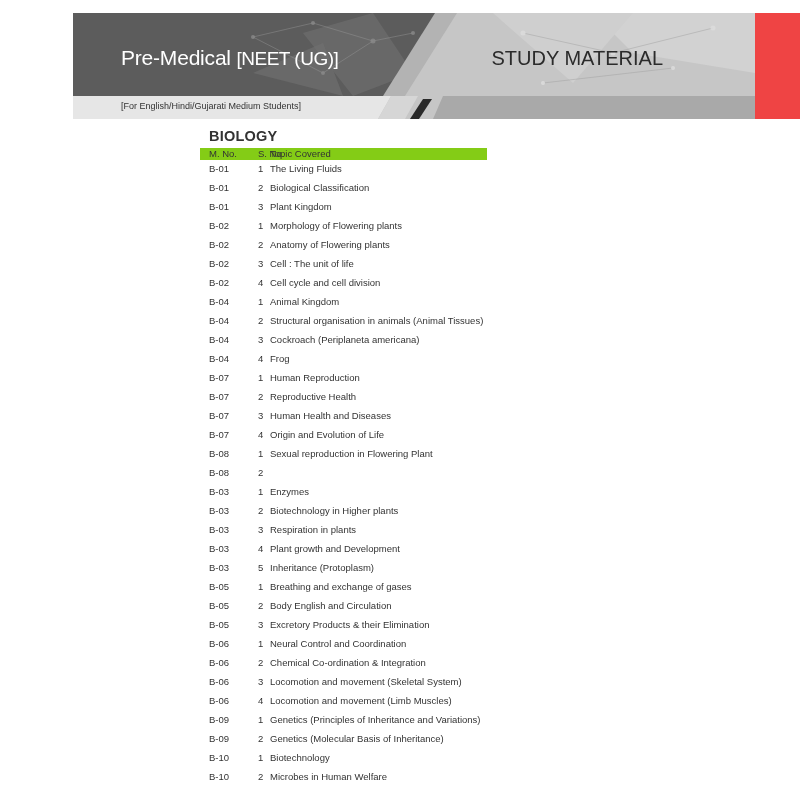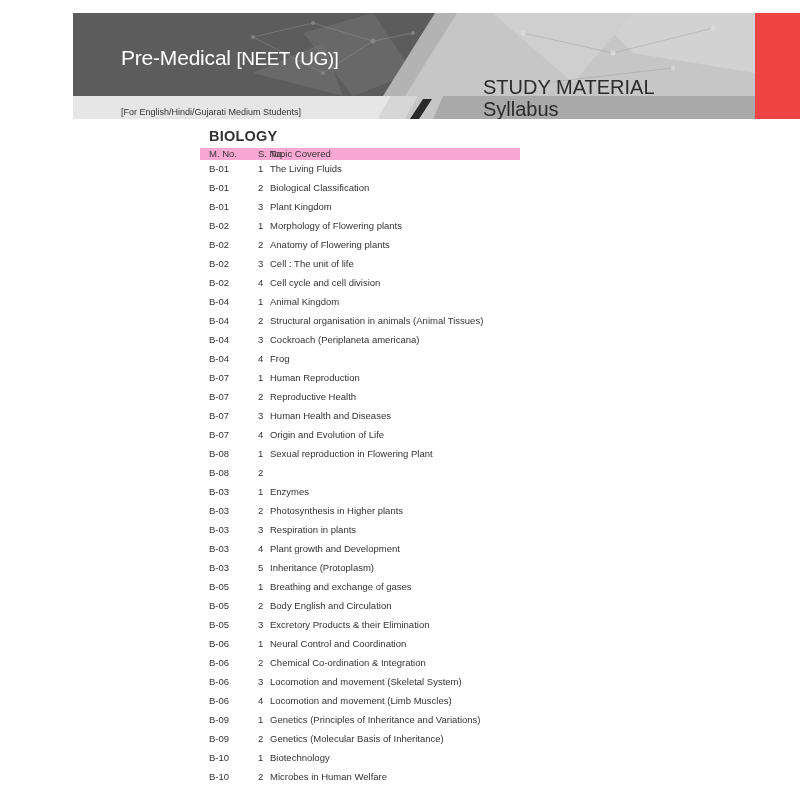--- a/index.html
+++ b/index.html
@@ -1,25 +1,25 @@
 <!DOCTYPE html>
 <html><head>
 <meta charset="utf-8">
 <style>
   html, body { margin:0; padding:0; background:#ffffff; }
   body { width:800px; height:800px; position:relative; overflow:hidden; font-family:"Liberation Sans", sans-serif; color:#2a2a2a; }
   .banner { position:absolute; left:73px; top:13px; width:737px; height:106px; overflow:hidden; background:#ef4444; }
   .banner svg { position:absolute; left:0; top:0; }
   .title-left { position:absolute; left:48px; top:33px; font-size:21px; color:#ffffff; letter-spacing:-0.2px; }
   .title-left .bracket { font-size:19px; letter-spacing:-0.5px; }
-  .subtitle { position:absolute; left:48px; top:94px; font-size:9px; color:#333; }
-  .title-right { position:absolute; left:410px; top:34px; width:180px; text-align:left; font-size:20px; line-height:22px; color:#2b2b2b;margin-top:29px; }
+  .subtitle { position:absolute; left:48px; top:88px; font-size:9px; color:#333; }
+  .title-right { position:absolute; left:410px; top:34px; width:180px; text-align:right; font-size:20px; line-height:22px; color:#2b2b2b; }
   .content { position:absolute; left:200px; top:128px; }
   .section-title { position:absolute; left:9px; top:0; font-size:14.5px; font-weight:bold; color:#333; letter-spacing:0.2px; }
-  .header-row { position:absolute; left:0; top:20px; width:287px; height:12px; background:#f9a8d4; font-size:9.5px; color:#333;padding-left:33px; }
+  .header-row { position:absolute; left:0; top:20px; width:287px; height:12px; background:#84cc16; font-size:9.5px; color:#333; }
   .col-m { position:absolute; left:9px; }
   .col-s { position:absolute; left:40px;margin-left:18px; }
   .col-t { position:absolute; left:70px; white-space:nowrap; }
   .header-row span { top:0px; }
   .rows { position:absolute; left:0; top:35px; }
   .row { position:absolute; left:0; height:14px; font-size:9.5px; color:#333; width:500px; }
 </style>
 </head>
 <body>
 
@@ -68,21 +68,20 @@
       <circle cx="470" cy="70" r="2"></circle>
     </g>
   </svg>
   <div class="title-left">
     <span>Pre-Medical</span>
     <span class="bracket">[NEET (UG)]</span>
   </div>
   <div class="subtitle">[For English/Hindi/Gujarati Medium Students]</div>
   <div class="title-right">
     <div>STUDY MATERIAL</div>
-    <div>Syllabus</div>
   </div>
 </div>
 
 <div class="content">
   <div class="section-title">BIOLOGY</div>
   <div class="header-row">
     <span class="col-m">M. No.</span>
     <span class="col-s">S. No.</span>
     <span class="col-t">Topic Covered</span>
   </div>
@@ -172,21 +171,21 @@
         <span class="col-s">2</span>
       </div>
       <div class="row" style="top: 323px;">
         <span class="col-m">B-03</span>
         <span class="col-s">1</span>
         <span class="col-t">Enzymes</span>
       </div>
       <div class="row" style="top: 342px;">
         <span class="col-m">B-03</span>
         <span class="col-s">2</span>
-        <span class="col-t">Photosynthesis in Higher plants</span>
+        <span class="col-t">Biotechnology in Higher plants</span>
       </div>
       <div class="row" style="top: 361px;">
         <span class="col-m">B-03</span>
         <span class="col-s">3</span>
         <span class="col-t">Respiration in plants</span>
       </div>
       <div class="row" style="top: 380px;">
         <span class="col-m">B-03</span>
         <span class="col-s">4</span>
         <span class="col-t">Plant growth and Development</span>

